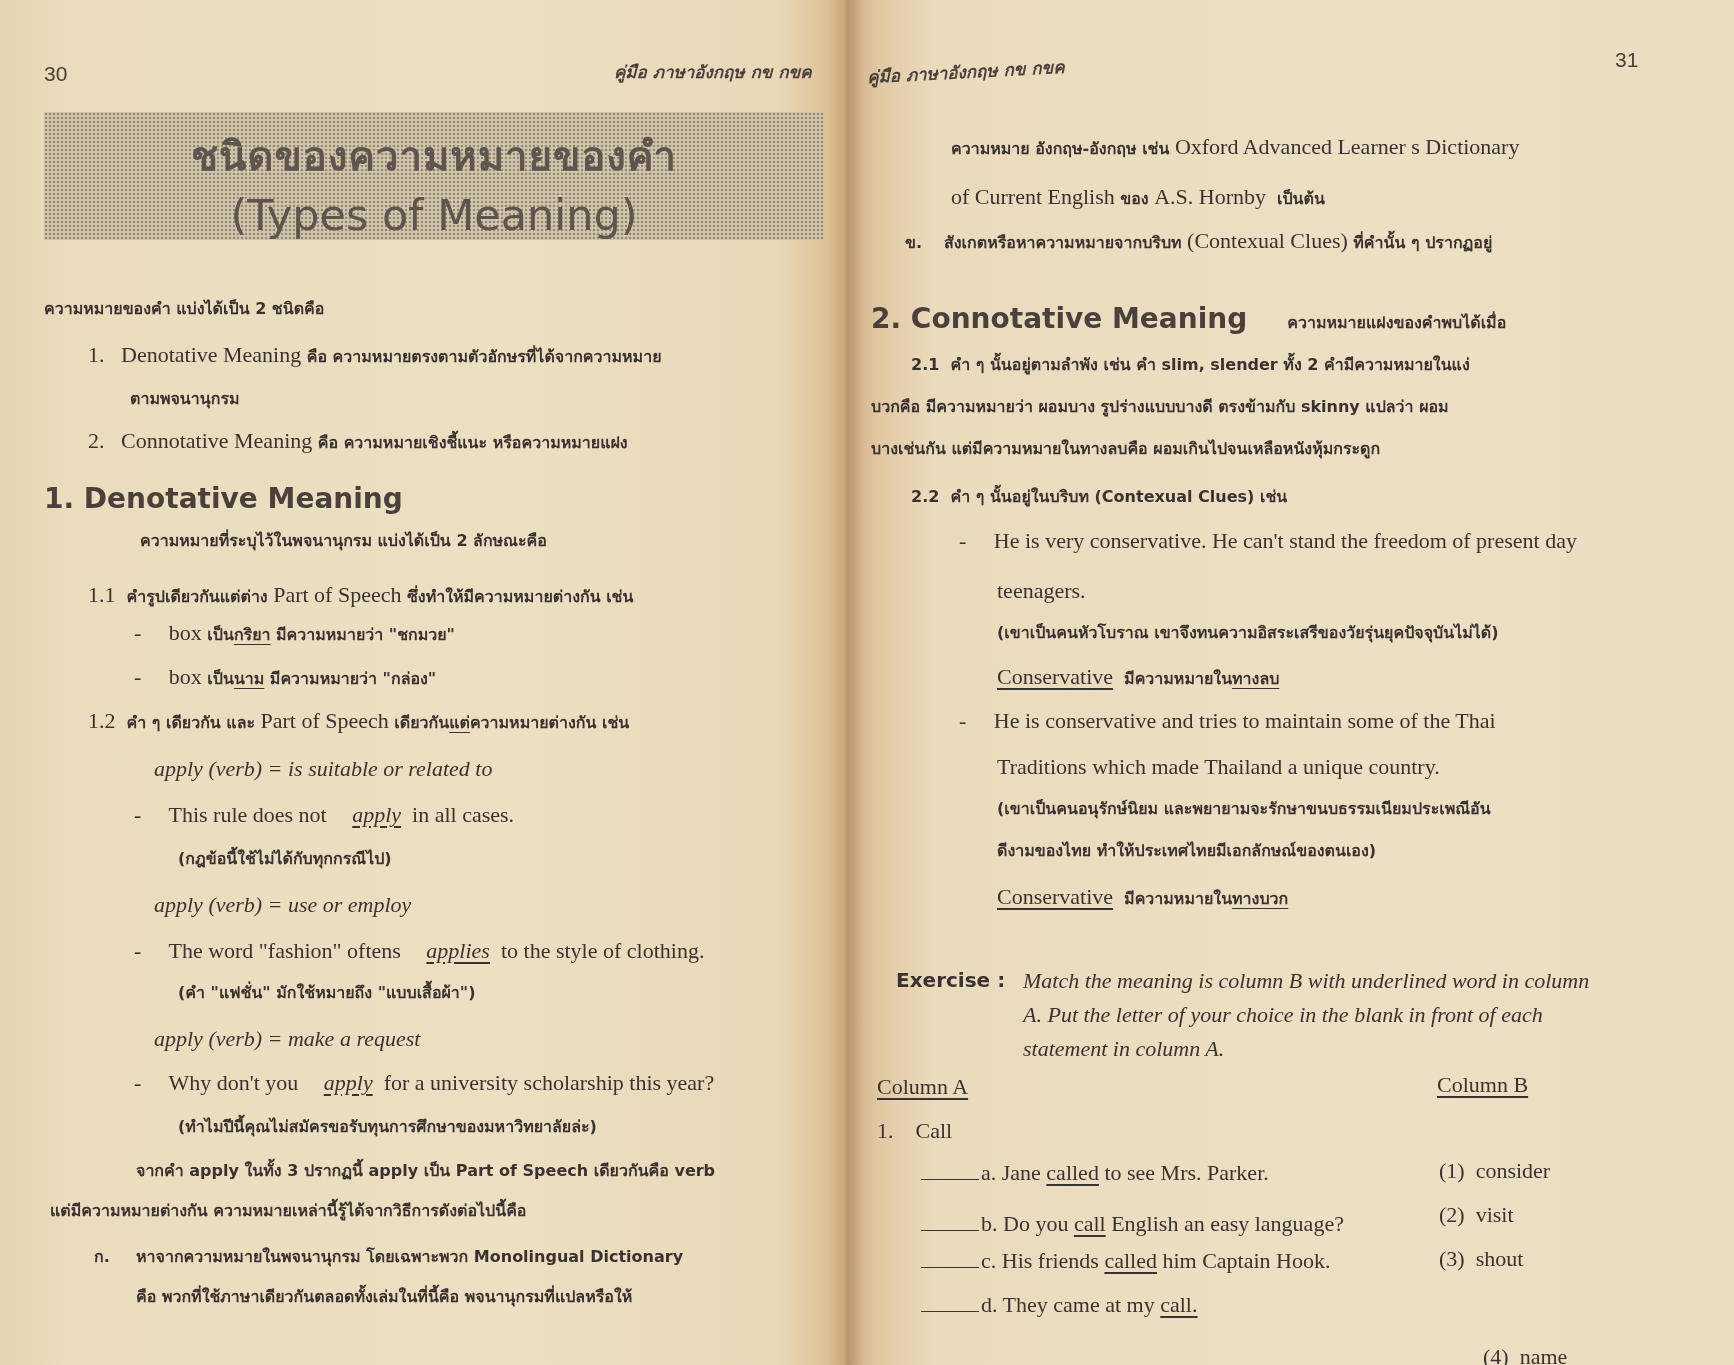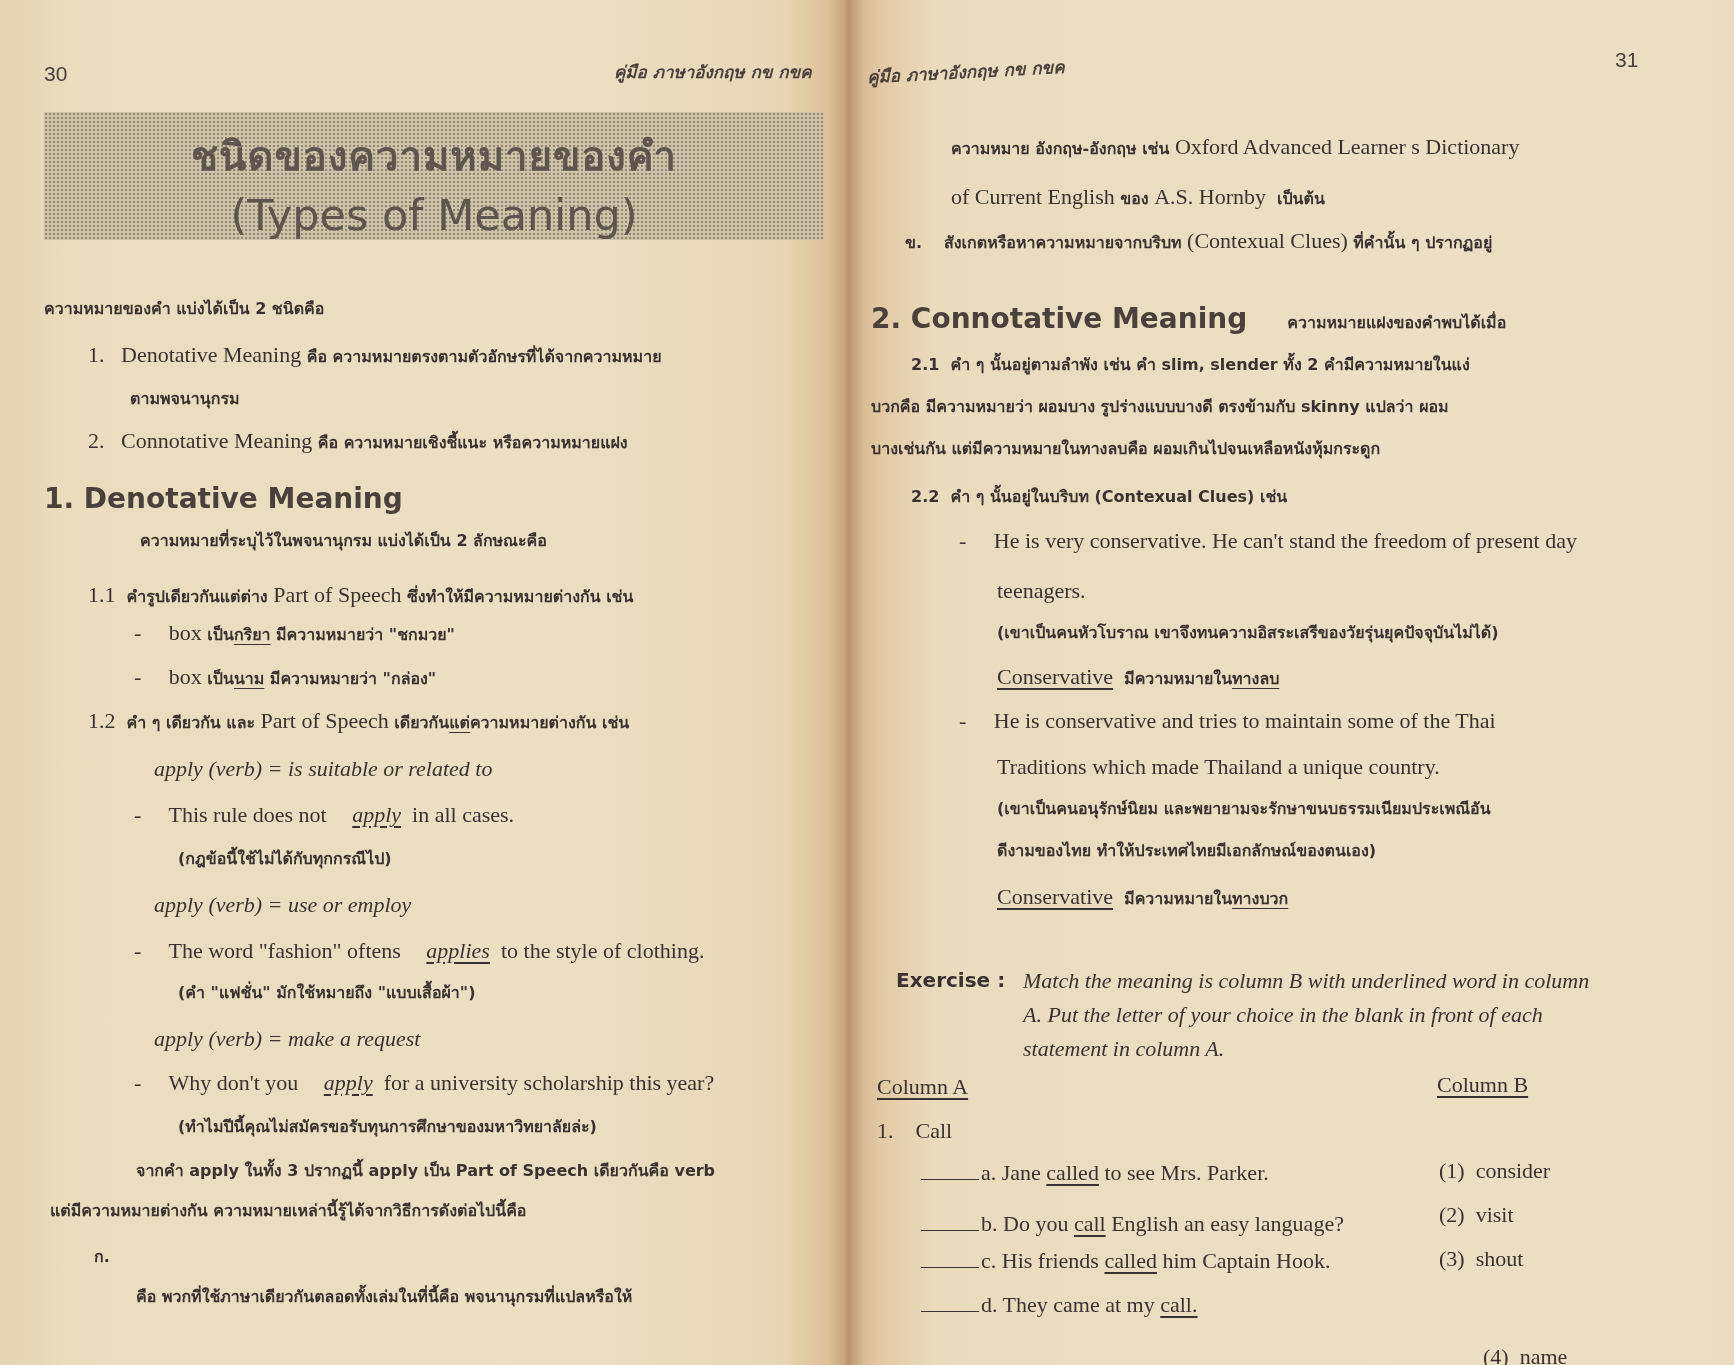--- a/index.html
+++ b/index.html
@@ -122,20 +122,21 @@
     <span>Why don't you</span>
     <span class="it u">apply</span>&nbsp;
     <span>for a university scholarship this year?</span>
   </div>
   <div class="abs th" style="left:178px;top:1114px;">(ทำไมปีนี้คุณไม่สมัครขอรับทุนการศึกษาของมหาวิทยาลัยล่ะ)</div>
 
   <div class="abs th" style="left:136px;top:1158px;">จากคำ apply ในทั้ง 3 ปรากฏนี้ apply เป็น Part of Speech เดียวกันคือ verb</div>
   <div class="abs th" style="left:50px;top:1198px;">แต่มีความหมายต่างกัน ความหมายเหล่านี้รู้ได้จากวิธีการดังต่อไปนี้คือ</div>
 
   <div class="abs th" style="left:94px;top:1244px;">ก.</div>
+  <div class="abs th" style="left:136px;top:1244px;">หาจากความหมายในพจนานุกรม โดยเฉพาะพวก Monolingual Dictionary</div>
   <div class="abs th" style="left:136px;top:1284px;">คือ พวกที่ใช้ภาษาเดียวกันตลอดทั้งเล่มในที่นี้คือ พจนานุกรมที่แปลหรือให้</div>
 </div>
 
 <div class="page page-right">
   <div class="abs runhead" style="left:22px;top:58px;transform:rotate(-3deg);">คู่มือ ภาษาอังกฤษ กข กขค</div>
   <div class="abs pnum" style="left:770px;top:48px;">31</div>
 
   <div class="abs body" style="left:106px;top:134px;">
     <span class="th">ความหมาย อังกฤษ-อังกฤษ เช่น</span>
     <span>Oxford Advanced Learner s Dictionary</span>

